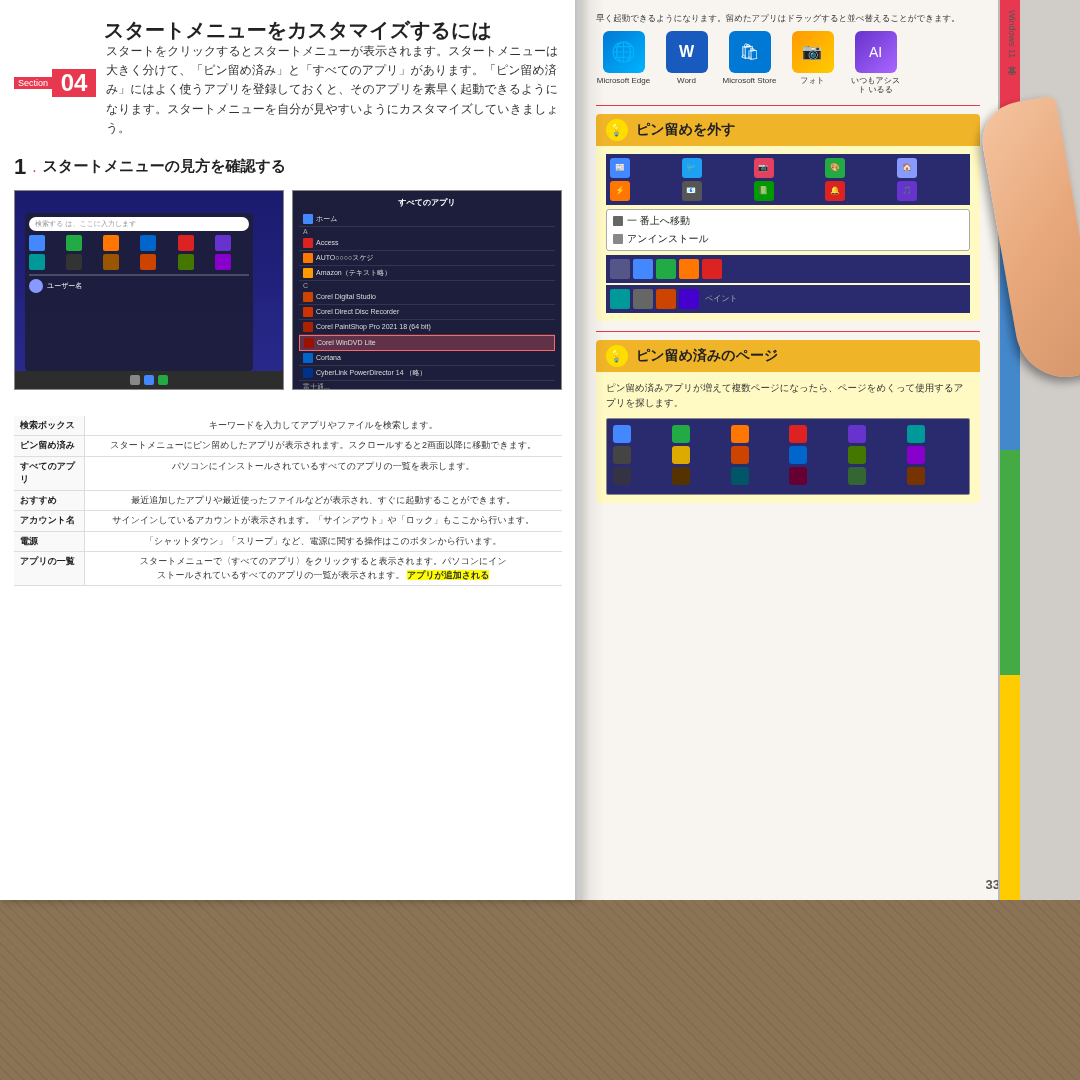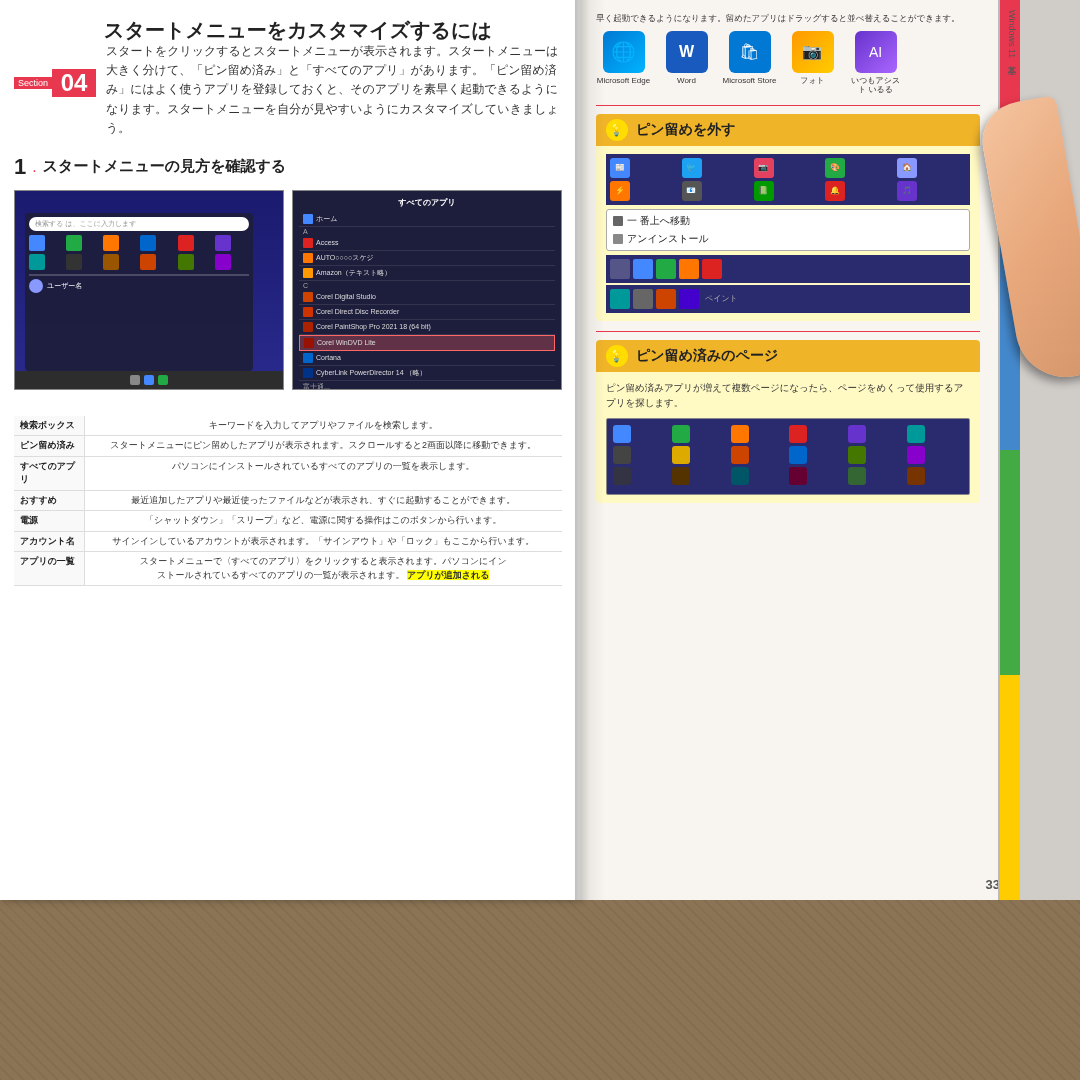--- a/index.html
+++ b/index.html
@@ -639,26 +639,26 @@
           </tr>
           <tr>
             <td>すべてのアプリ</td>
             <td>パソコンにインストールされているすべてのアプリの一覧を表示します。</td>
           </tr>
           <tr>
             <td>おすすめ</td>
             <td>最近追加したアプリや最近使ったファイルなどが表示され、すぐに起動することができます。</td>
           </tr>
           <tr>
+            <td>アカウント名</td>
+            <td>サインインしているアカウントが表示されます。「サインアウト」や「ロック」もここから行います。</td>
+          </tr>
+          <tr>
             <td>電源</td>
             <td>「シャットダウン」「スリープ」など、電源に関する操作はこのボタンから行います。</td>
-          </tr>
-          <tr>
-            <td>アカウント名</td>
-            <td>サインインしているアカウントが表示されます。「サインアウト」や「ロック」もここから行います。</td>
           </tr>
           <tr>
             <td>アプリの一覧</td>
             <td>スタートメニューで〈すべてのアプリ〉をクリックすると表示されます。パソコンにイン<br>ストールされているすべてのアプリの一覧が表示されます。 <span class="highlight-yellow">アプリが追加される</span></td>
           </tr>
         </tbody>
       </table>
     </div>
 
   </div>

